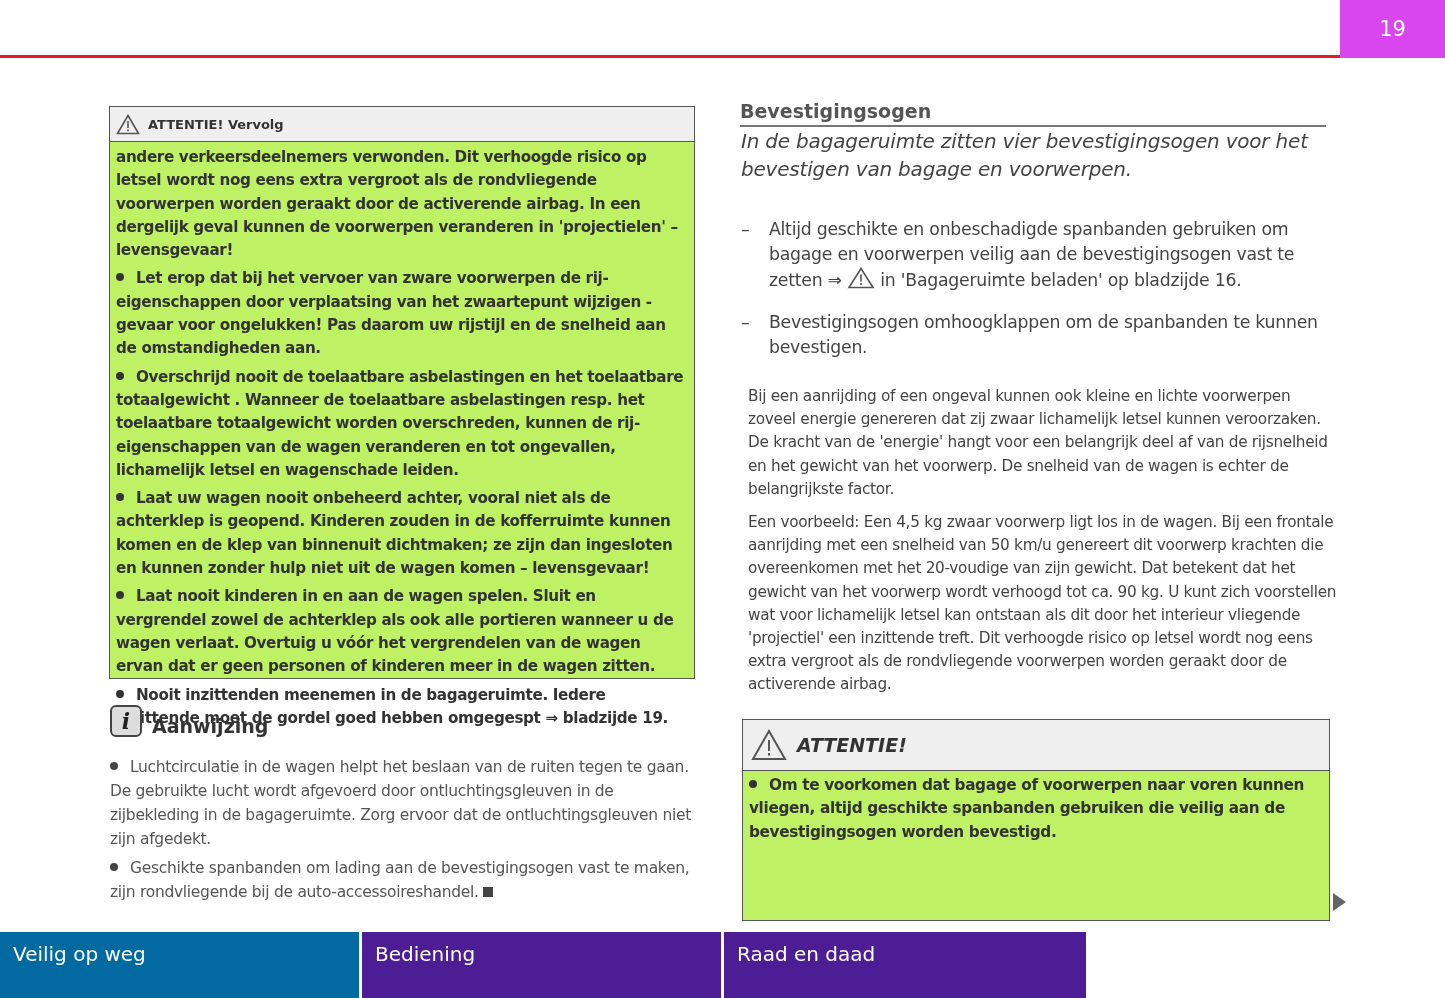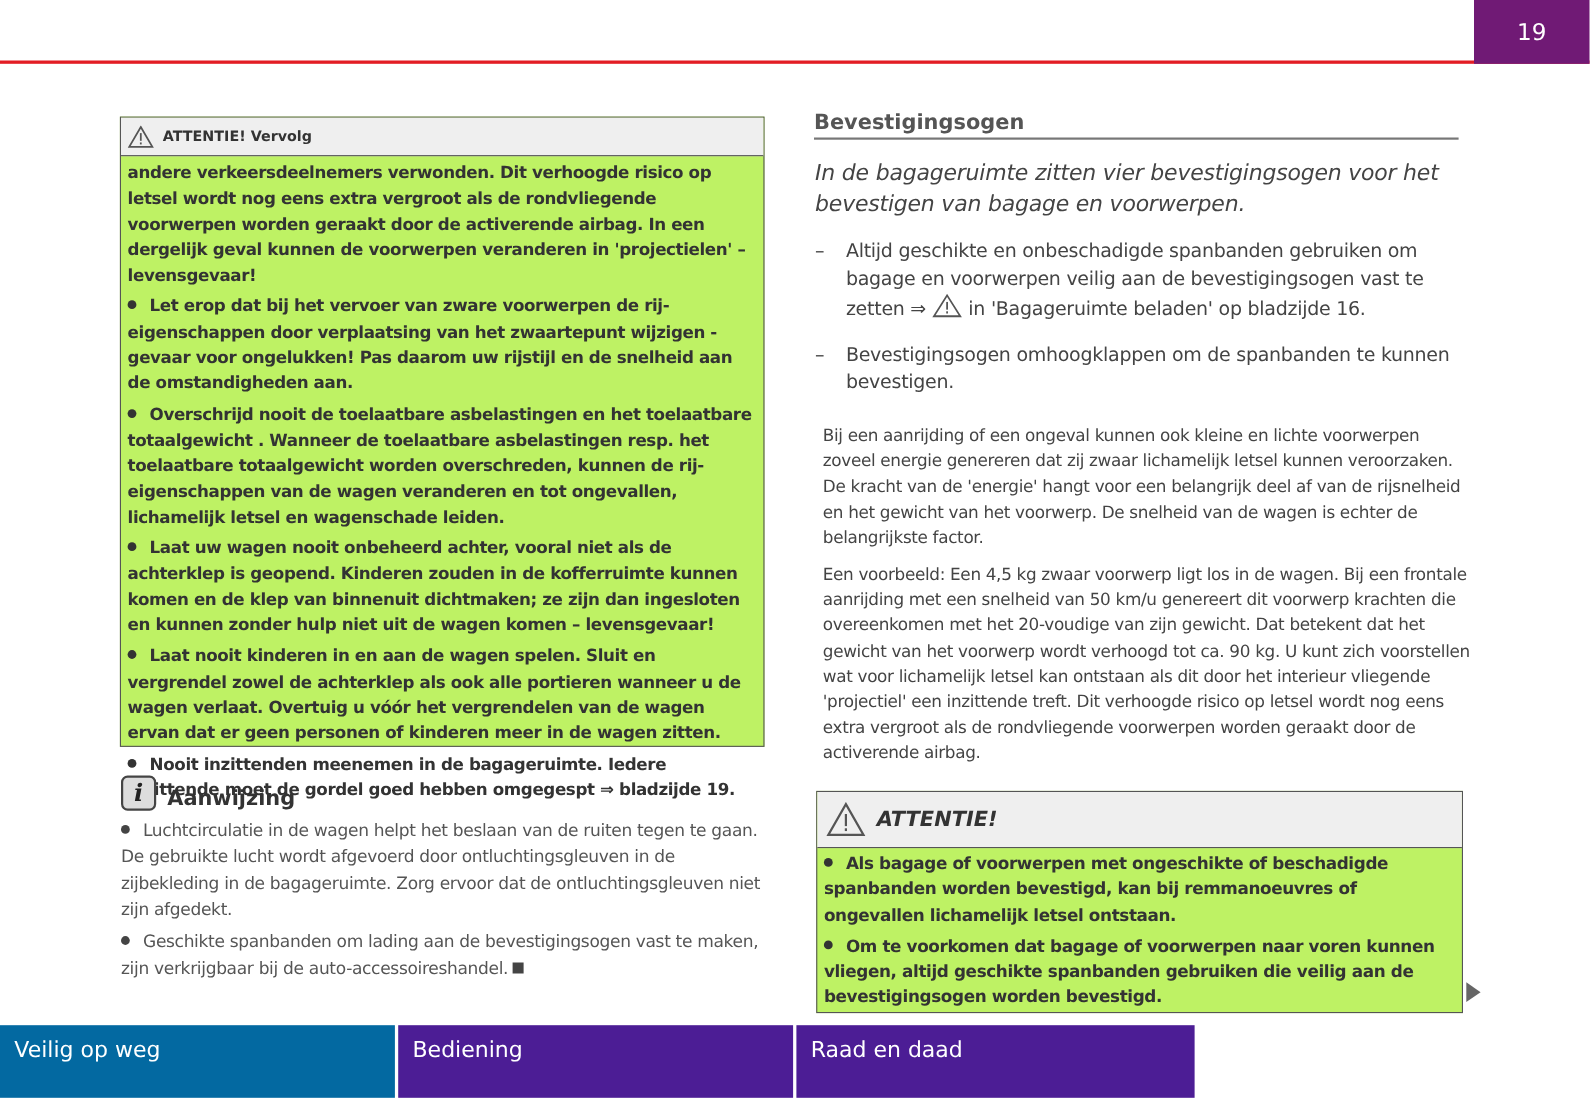--- a/index.html
+++ b/index.html
@@ -1,35 +1,35 @@
 <!DOCTYPE html>
 <html><head>
 <meta charset="utf-8">
 <style>
   html,body{margin:0;padding:0;background:#fff;}
   body{width:1445px;height:998px;position:relative;overflow:hidden;font-family:"DejaVu Sans","Liberation Sans",sans-serif;color:#3a3a3a;}
   .topline{position:absolute;left:0;top:55px;width:1445px;height:3px;background:#e31d24;}
-  .pagenum{position:absolute;left:1340px;top:0;width:105px;height:58px;background:#701a75;color:#fff;font-size:21px;display:flex;align-items:center;justify-content:center;}
+  .pagenum{position:absolute;left:1340px;top:0;width:105px;height:58px;background:#d946ef;color:#fff;font-size:21px;display:flex;align-items:center;justify-content:center;}
   .box{position:absolute;border:1.5px solid #555;background:#bef264;}
   .box-head{background:#efefef;border-bottom:1.5px solid #555;display:flex;align-items:center;font-weight:bold;color:#333;}
   .warn-tri{display:inline-block;}
   .lbox{left:109px;top:106px;width:584px;height:571px;}
   .lbox .box-head{height:34px;padding-left:6px;font-size:13px;}
   .lbox .box-body{padding:4px 6px;font-weight:bold;font-size:15.2px;line-height:23.3px;color:#333;letter-spacing:-0.35px;}
   .lbox p{margin:0 0 5px 0;}
   .bullet{display:inline-block;width:8px;height:8px;border-radius:50%;background:#333;margin-right:12px;vertical-align:2px;}
   .note{position:absolute;left:110px;top:703px;width:590px;}
   .note-head{display:flex;align-items:center;height:36px;}
   .info-icon{width:32px;height:32px;border:2px solid #444;border-radius:6px;background:#ddd;display:flex;align-items:center;justify-content:center;font-family:"DejaVu Serif",serif;font-weight:bold;font-style:italic;font-size:22px;color:#222;box-sizing:border-box;}
   .note-title{font-weight:bold;font-size:19px;margin-left:10px;margin-top:10px;color:#333;}
-  .note-body{font-size:15.5px;line-height:24px;color:#555;letter-spacing:-0.3px;margin-top:4px;}
+  .note-body{font-size:15.5px;line-height:24px;color:#555;letter-spacing:-0.3px;margin-top:16px;}
   .note-body p{margin:0 0 5px 0;}
   .endmark{display:inline-block;width:10px;height:10px;background:#444;margin-left:4px;}
   .rtitle{position:absolute;left:740px;top:100px;width:586px;font-weight:bold;font-size:19px;color:#555;padding-bottom:3px;border-bottom:2px solid #777;}
-  .intro{position:absolute;left:741px;top:143px;width:590px;font-style:italic;font-size:20px;line-height:28px;color:#444;letter-spacing:-0.2px;}
+  .intro{position:absolute;left:741px;top:127px;width:590px;font-style:italic;font-size:20px;line-height:28px;color:#444;letter-spacing:-0.2px;}
   .steps{position:absolute;left:741px;top:217px;width:590px;font-size:17.3px;line-height:25px;color:#444;letter-spacing:-0.25px;}
   .step{display:flex;margin-bottom:17px;}
   .dash{width:28px;flex:none;}
   .para{position:absolute;left:748px;width:590px;font-size:15.3px;line-height:23.2px;color:#444;letter-spacing:-0.3px;}
   .rbox{left:742px;top:719px;width:586px;height:200px;}
   .rbox .box-head{height:50px;padding-left:8px;font-size:19px;font-style:italic;}
   .rbox .box-body{padding:3px 6px;font-weight:bold;font-size:15.3px;line-height:23.3px;color:#333;letter-spacing:-0.35px;}
   .rbox p{margin:0 0 5px 0;}
   .next-arrow{position:absolute;left:1333px;top:893px;width:0;height:0;border-top:9px solid transparent;border-bottom:9px solid transparent;border-left:13px solid #666;}
   .tabs{position:absolute;left:0;top:932px;width:1445px;height:66px;display:flex;}
@@ -63,21 +63,21 @@
   </div>
 </div>
 
 <div class="note">
   <div class="note-head">
     <div class="info-icon">i</div>
     <div class="note-title">Aanwijzing</div>
   </div>
   <div class="note-body">
     <p><span class="bullet" style="background:#444"></span><span>Luchtcirculatie in de wagen helpt het beslaan van de ruiten tegen te gaan. De gebruikte lucht wordt afgevoerd door ontluchtingsgleuven in de zijbekleding in de bagageruimte. Zorg ervoor dat de ontluchtingsgleuven niet zijn afgedekt.</span></p>
-    <p><span class="bullet" style="background:#444"></span><span>Geschikte spanbanden om lading aan de bevestigingsogen vast te maken, zijn verkrijgbaar bij de auto-accessoireshandel.</span><span class="endmark"></span></p>
+    <p><span class="bullet" style="background:#444"></span><span>Geschikte spanbanden om lading aan de bevestigingsogen vast te maken, zijn rondvliegende bij de auto-accessoireshandel.</span><span class="endmark"></span></p>
   </div>
 </div>
 
 <div class="rtitle">Bevestigingsogen</div>
 <div class="intro">In de bagageruimte zitten vier bevestigingsogen voor het bevestigen van bagage en voorwerpen.</div>
 
 <div class="steps">
   <div class="step">
     <span class="dash">–</span>
     <span><span>Altijd geschikte en onbeschadigde spanbanden gebruiken om bagage en voorwerpen veilig aan de bevestigingsogen vast te zetten ⇒ </span><svg width="28" height="22" viewBox="0 0 28 22" style="vertical-align:-3px">
@@ -98,21 +98,20 @@
 <div class="box rbox">
   <div class="box-head">
     <svg width="36" height="32" viewBox="0 0 36 32">
         <path d="M18 2 L34 30 L2 30 Z" fill="none" stroke="#555" stroke-width="2"></path>
         <rect x="17" y="11" width="2" height="11" fill="#555"></rect>
         <rect x="17" y="24" width="2" height="2.5" fill="#555"></rect>
       </svg>
     <span style="margin-left:10px">ATTENTIE!</span>
   </div>
   <div class="box-body">
-    <p><span class="bullet"></span><span>Als bagage of voorwerpen met ongeschikte of beschadigde spanbanden worden bevestigd, kan bij remmanoeuvres of ongevallen lichamelijk letsel ontstaan.</span></p>
     <p><span class="bullet"></span><span>Om te voorkomen dat bagage of voorwerpen naar voren kunnen vliegen, altijd geschikte spanbanden gebruiken die veilig aan de bevestigingsogen worden bevestigd.</span></p>
   </div>
 </div>
 <div class="next-arrow"></div>
 
 <div class="tabs">
   <div class="tab active">Veilig op weg</div>
   <div class="tab inactive">Bediening</div>
   <div class="tab inactive">Raad en daad</div>
 </div>

